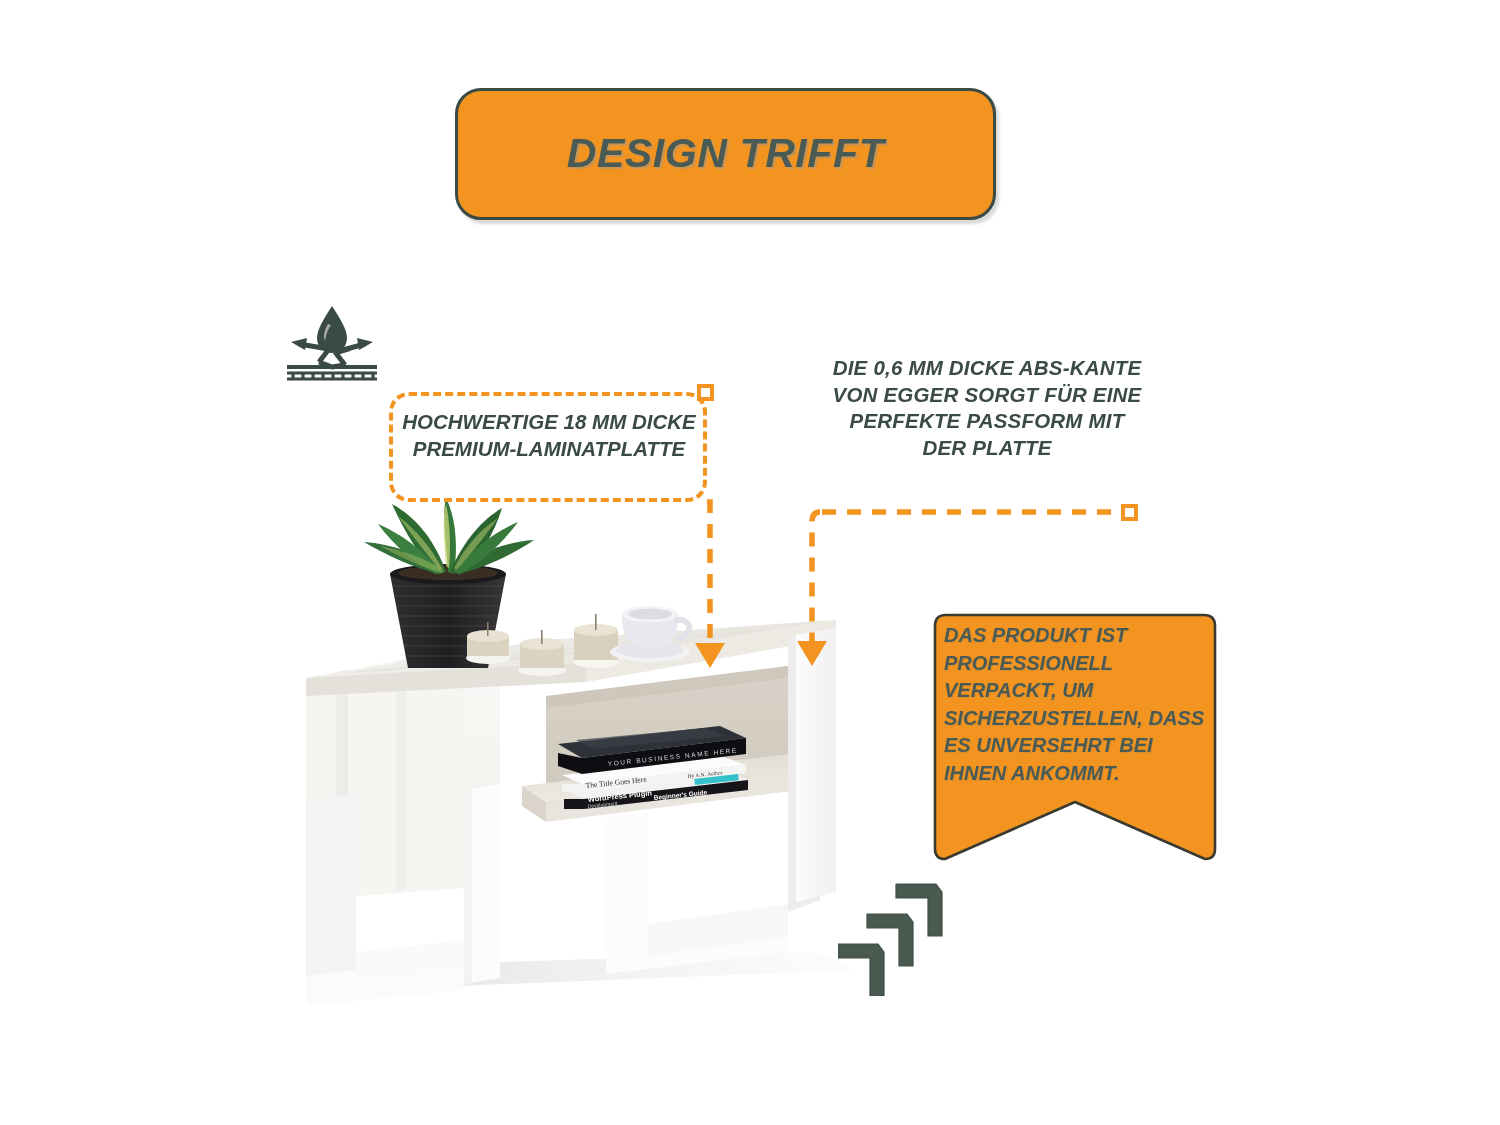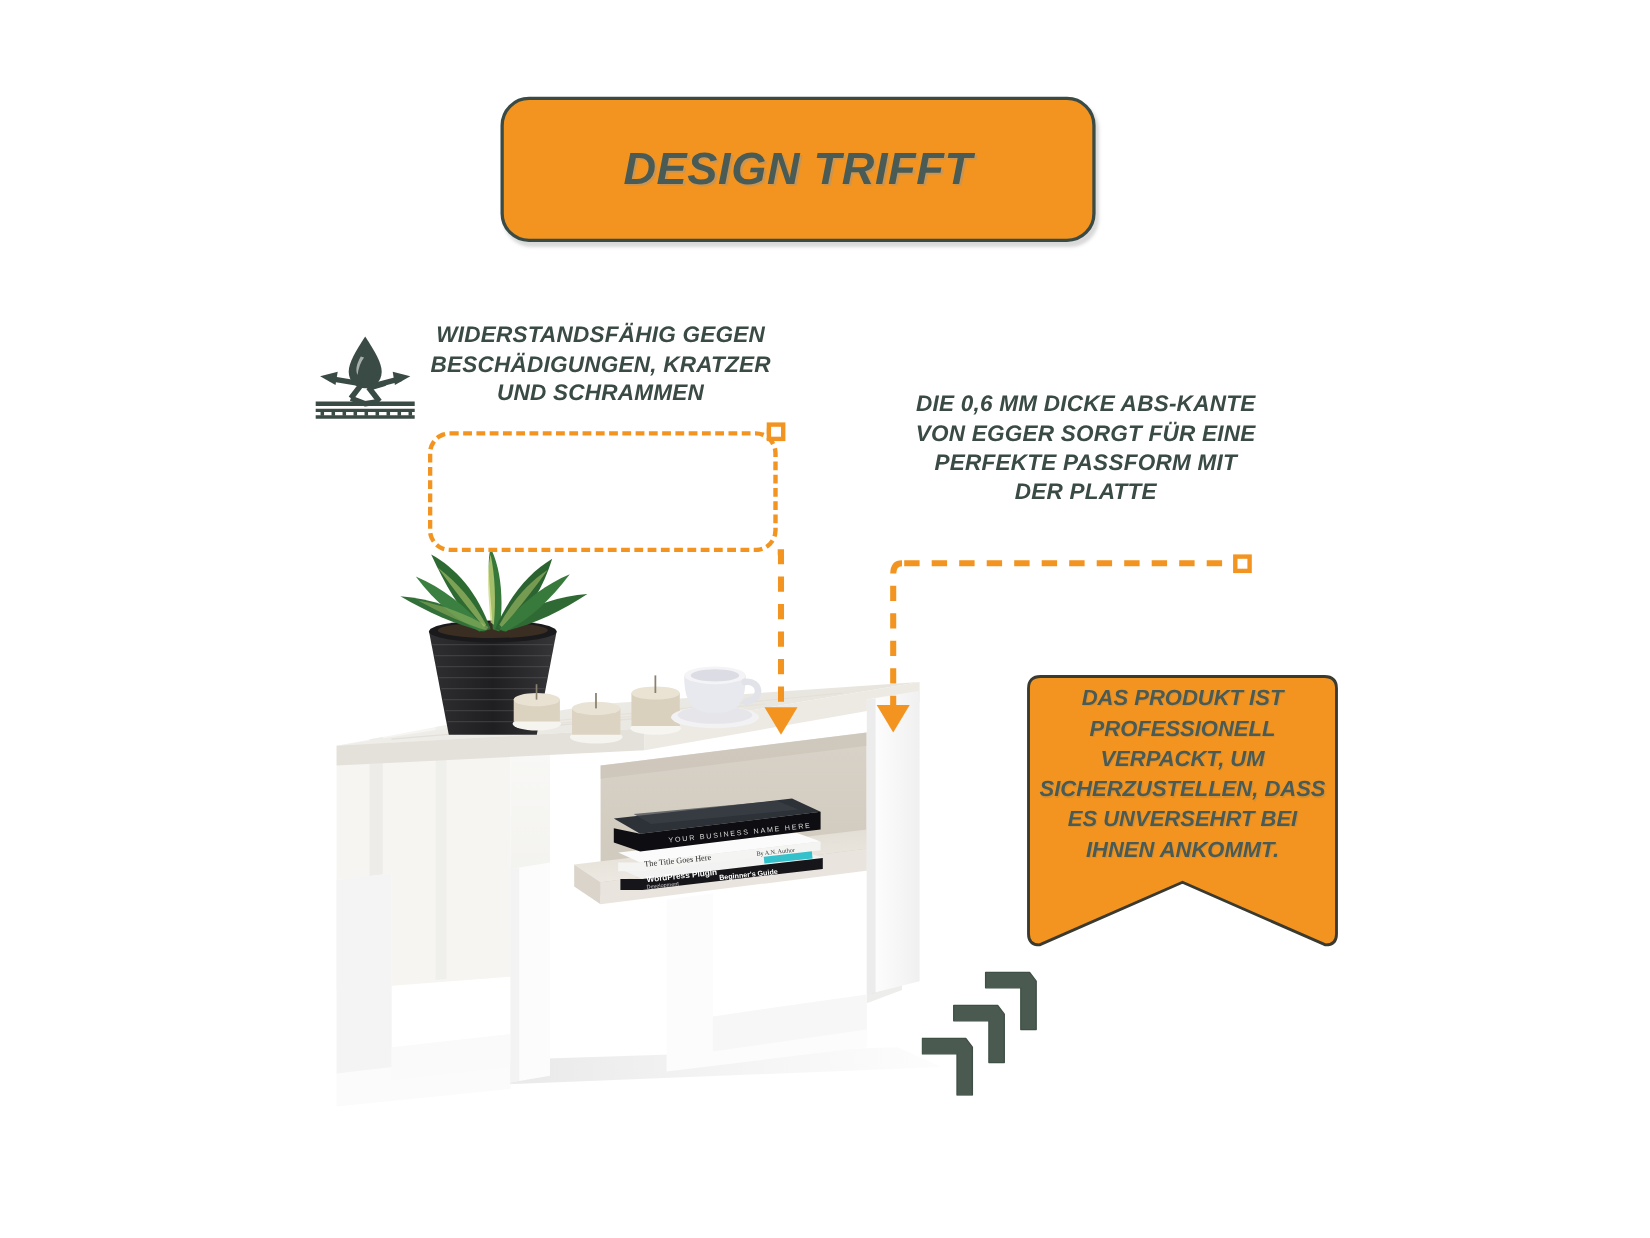--- a/index.html
+++ b/index.html
@@ -116,21 +116,20 @@
     width:286px; height:250px;
   }
   #ribbon-callout-text{
     position:absolute;
     left:944px; top:622px;
     width:262px;
     font-style:italic;
     font-weight:bold;
     font-size:20px;
     color:#4A5A55;
-    text-align:center;
     line-height:1.38;
     text-shadow:1px 1px 0 rgba(160,130,80,.30);
   }
 
   
   #chevron-decorations{
     position:absolute;
     left:838px; top:878px;
     width:140px; height:118px;
   }
@@ -375,25 +374,25 @@
           <path d="M 50 74 L 50 78"></path>
             <path d="M 60 74 L 60 78"></path>
           <path d="M 70 74 L 70 78"></path>
             <path d="M 80 74 L 80 78"></path>
           <path d="M 90 74 L 90 78"></path>
         </g>
       </g>
     </svg>
   </div>
 
-  <div id="feature-durability-text" class="feature-text">WIDERSTANDSFÄHIG GEGEN BESCHÄDIGUNGEN, KRATZER UND SCHRAMMEN</div>
 
   <div id="feature-edge-text" class="feature-text">DIE 0,6 MM DICKE ABS-KANTE VON EGGER SORGT FÜR EINE PERFEKTE PASSFORM MIT DER PLATTE</div>
 
   <div id="laminate-callout"></div>
+  <div id="laminate-callout-text">HOCHWERTIGE 18 MM DICKE PREMIUM-LAMINATPLATTE</div>
 
   <div id="ribbon-callout">
     <svg width="286" height="250" viewBox="0 0 286 250" xmlns="http://www.w3.org/2000/svg">
       <path d="M 14 3 L 272 3 Q 283 3 283 14 L 283 237 Q 283 247 273 247
                L 143 190 L 13 247 Q 3 247 3 237 L 3 14 Q 3 3 14 3 Z" fill="#F2941F" stroke="#3A3A30" stroke-width="2.6" stroke-linejoin="round"></path>
     </svg>
   </div>
   <div id="ribbon-callout-text">DAS PRODUKT IST PROFESSIONELL VERPACKT, UM SICHERZUSTELLEN, DASS ES UNVERSEHRT BEI IHNEN ANKOMMT.</div>
 
   <div id="chevron-decorations">

